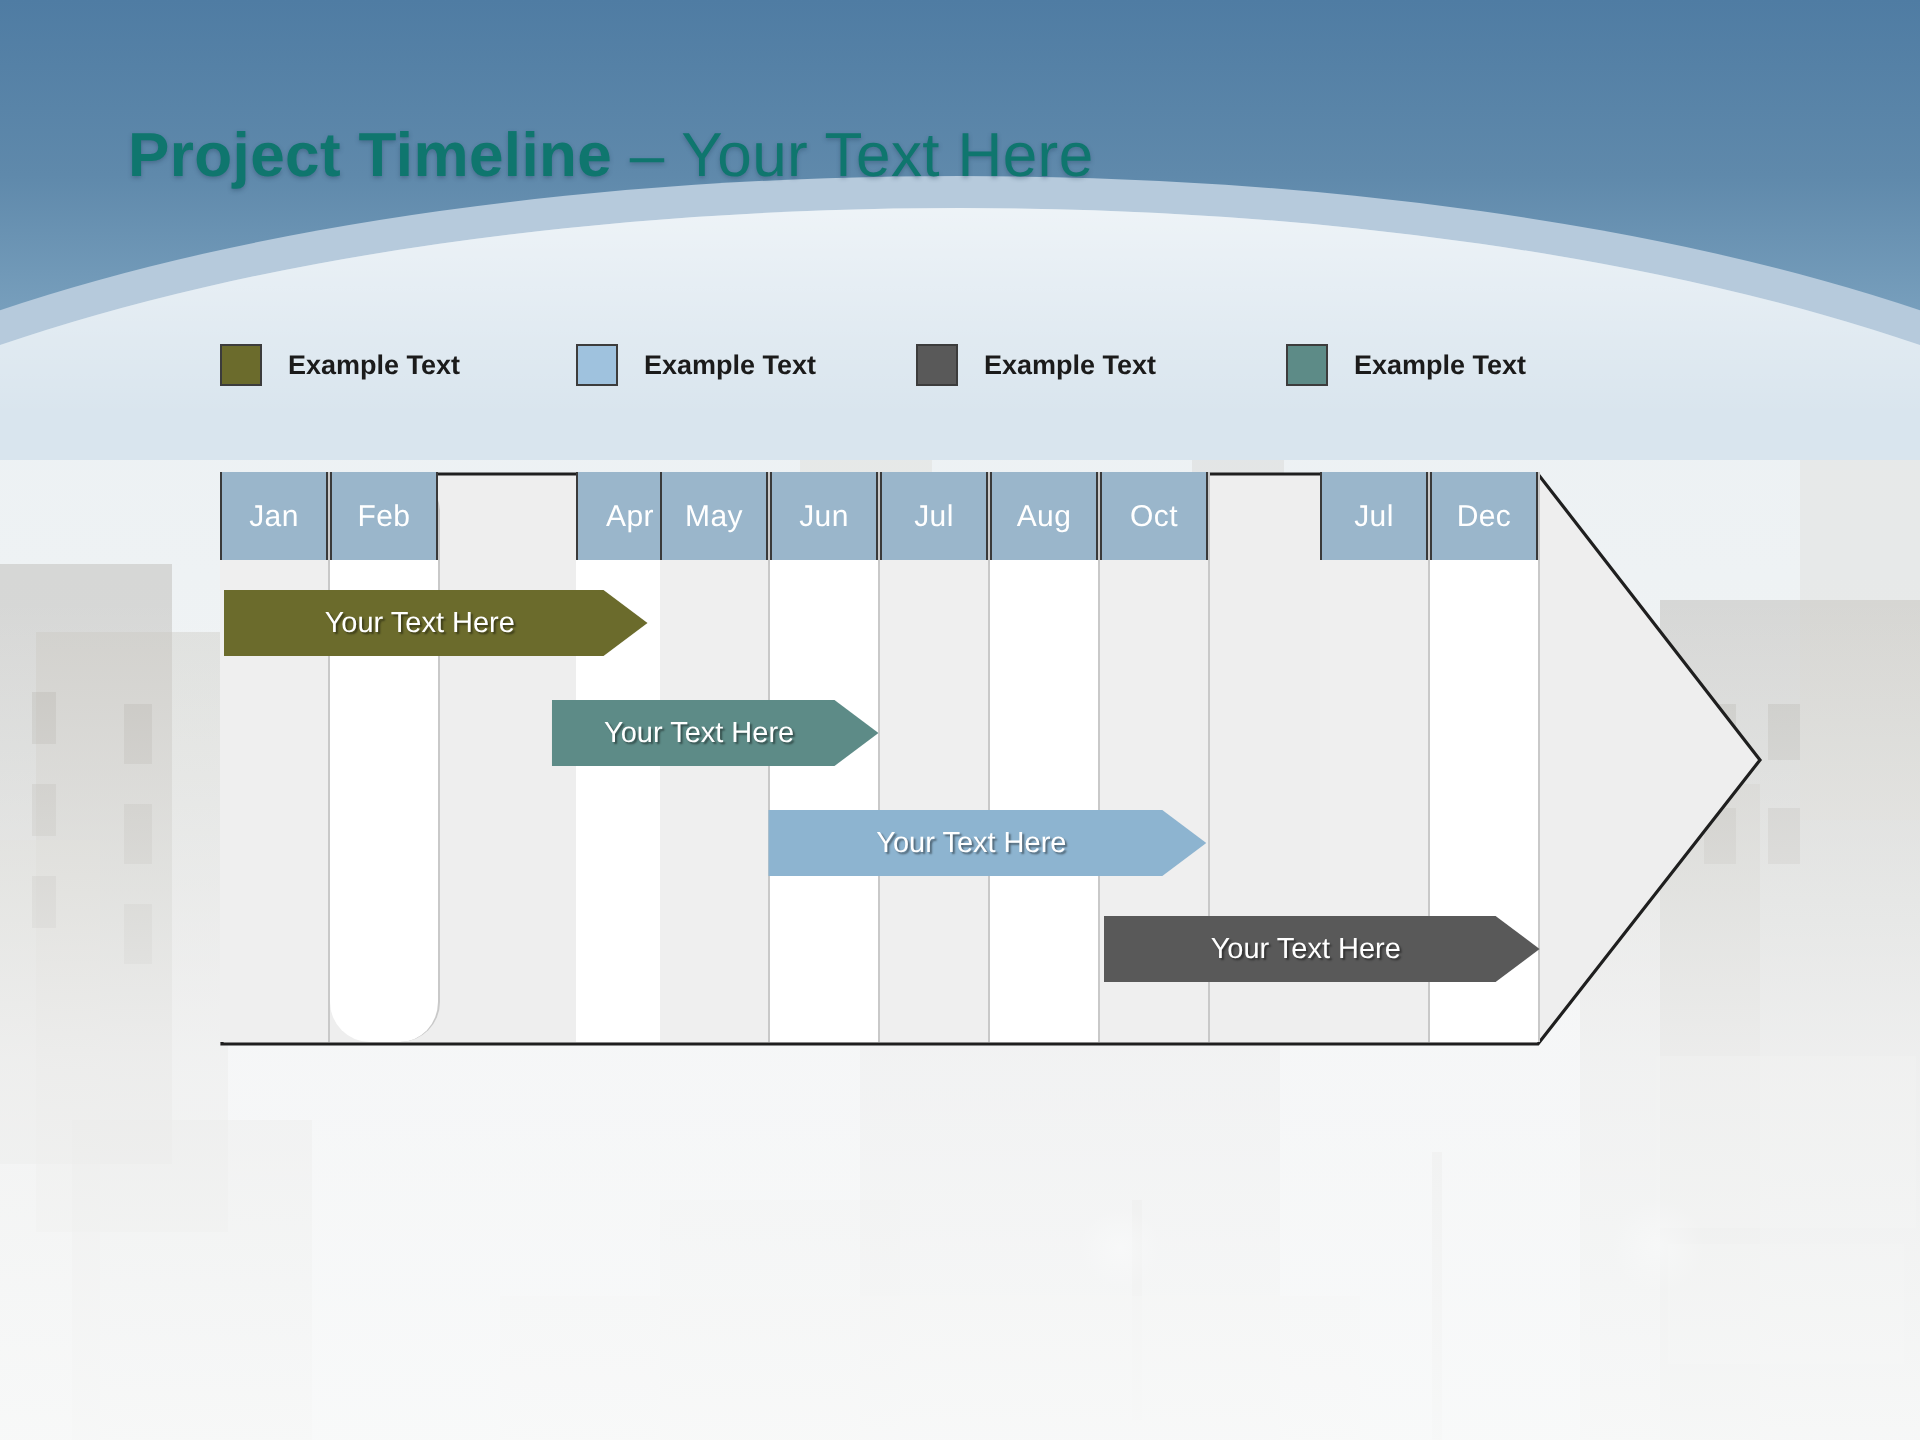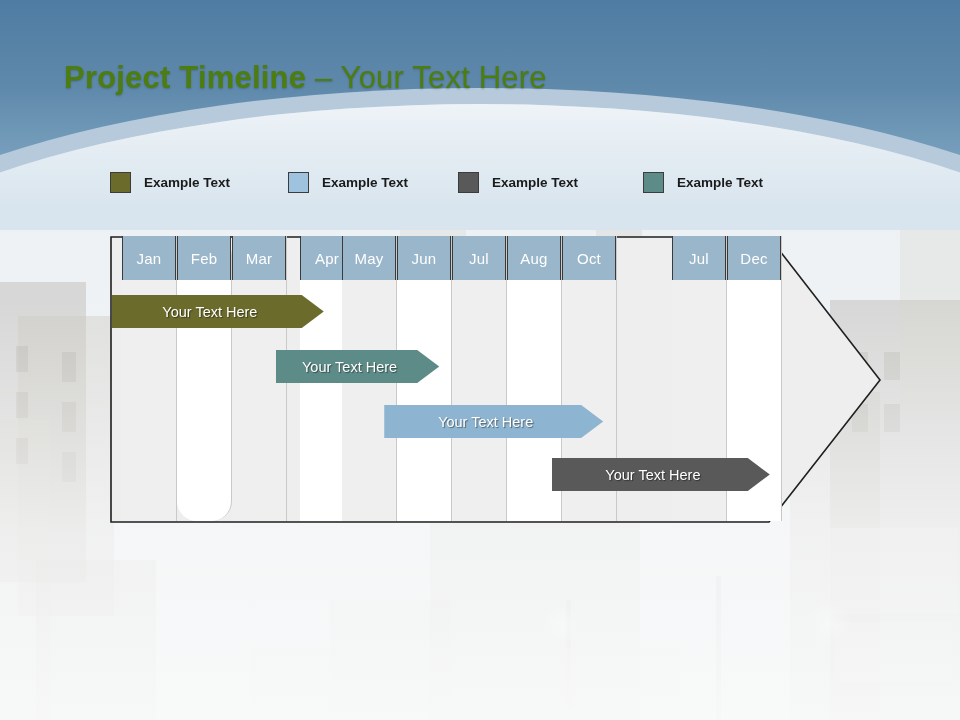--- a/index.html
+++ b/index.html
@@ -31,36 +31,36 @@
   
   #header .curve2{position:absolute;left:-200px;top:88px;width:1360px;height:460px;
     border-radius:50%/50%;background:#b6cadc;}
   
   #header .curve1{position:absolute;left:-200px;top:104px;width:1360px;height:470px;
     border-radius:50%/50%;background:#d9e5ee;}
   #header .curveShade{position:absolute;left:-200px;top:104px;width:1360px;height:470px;
     border-radius:50%/50%;
     background:linear-gradient(180deg,rgba(255,255,255,.55) 0%,rgba(255,255,255,0) 22%);}
 
-  #title{position:absolute;left:64px;top:58px;color:#4d7c0f;
+  #title{position:absolute;left:64px;top:58px;color:#0f766e;
     font-size:31px;line-height:40px;letter-spacing:.2px;white-space:nowrap;
     text-shadow:0 1px 2px rgba(30,60,85,.35);}
   #title .b{font-weight:bold;}
   #title .n{font-weight:normal;}
 
   
   #legend{position:absolute;left:110px;top:168px;width:740px;height:28px;text-decoration:underline;}
   .legend-item{position:absolute;top:0;height:28px;display:flex;align-items:center;}
   .sw{width:21px;height:21px;border:1px solid #3c3c3c;box-sizing:border-box;display:block;}
   .legend-label{margin-left:13px;font-size:13.5px;font-weight:bold;color:#1b1b1b;white-space:nowrap;}
 
   
   #chart{position:absolute;left:110px;top:236px;width:770px;height:286px;}
   #arrowSvg{position:absolute;left:0;top:0;}
-  #grid{position:absolute;left:12px;top:0;width:660px;height:285px;}
+  #grid{position:absolute;left:0;top:0;width:660px;height:285px;}
   .col{position:absolute;top:0;width:55px;height:285px;box-sizing:border-box;
        border-right:1px solid #c9c9c9;}
   .col.odd{background:#ffffff;}
   .col.even{background:#efefef;}
   .col .hdr{position:absolute;left:0;top:0;width:100%;height:44px;
        background:#9ab6cb;box-sizing:border-box;
        border-right:1px solid #3a3a3a;border-left:1px solid #3a3a3a;
        display:flex;align-items:center;justify-content:center;
        color:#ffffff;font-size:15px;letter-spacing:.2px;}
 
@@ -143,23 +143,20 @@
   <svg id="arrowSvg" width="772" height="288" viewBox="0 0 772 288">
     <polygon points="1,1 659,1 770,144 659,286 1,286" fill="#eeeeee" stroke="#1f1f1f" stroke-width="1.6"></polygon>
   </svg>
   <div id="grid">
       <div class="col even" style="left: 0px;">
         <div class="hdr">Jan</div>
       </div>
       <div class="col odd" style="left: 55px; border-radius: 20px;">
         <div class="hdr">Feb</div>
       </div>
-      <div class="col even" style="left: 110px;">
-        <div class="hdr">Mar</div>
-      </div>
       <div class="col odd" style="left: 165px; margin-left: 13px;">
         <div class="hdr">Apr</div>
       </div>
       <div class="col even" style="left: 220px;">
         <div class="hdr">May</div>
       </div>
       <div class="col odd" style="left: 275px;">
         <div class="hdr">Jun</div>
       </div>
       <div class="col even" style="left: 330px;">

